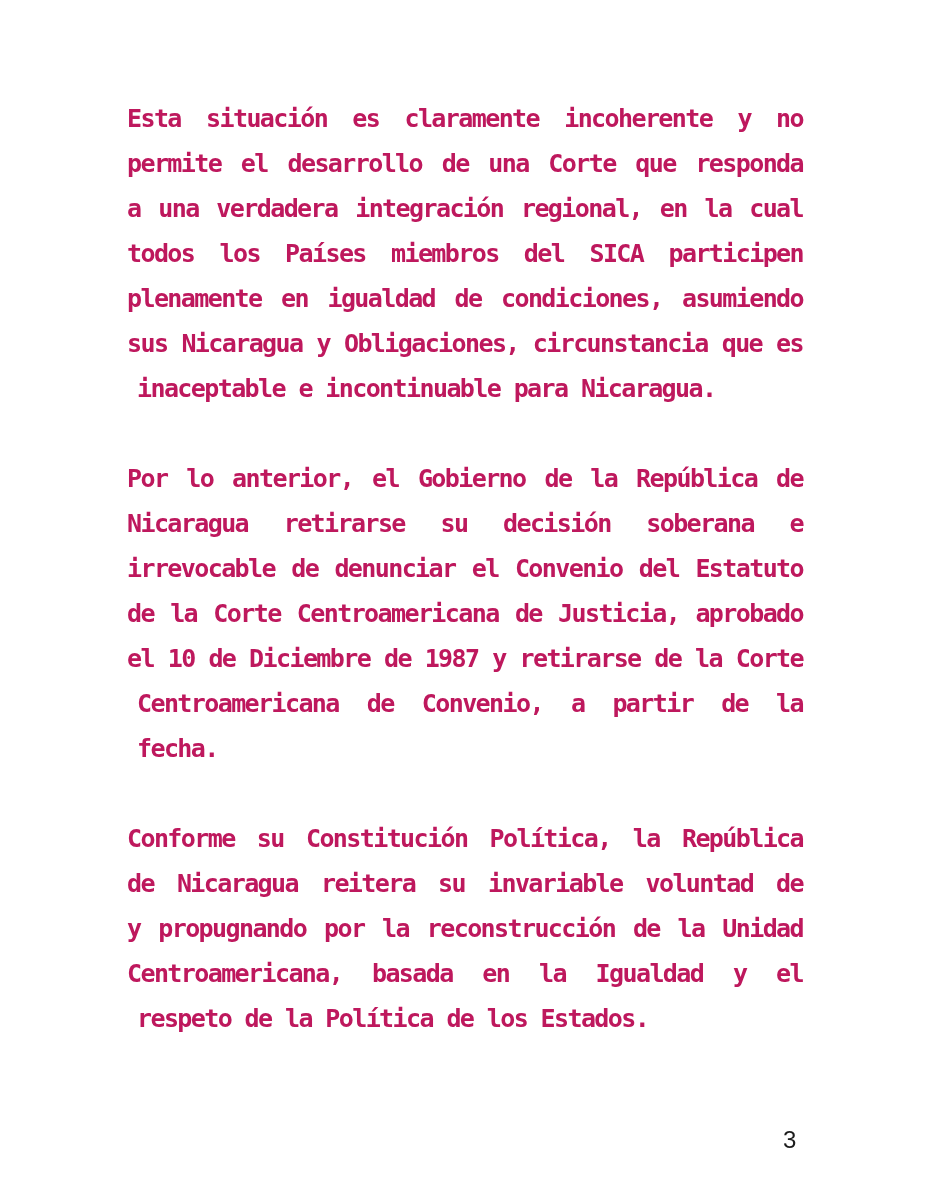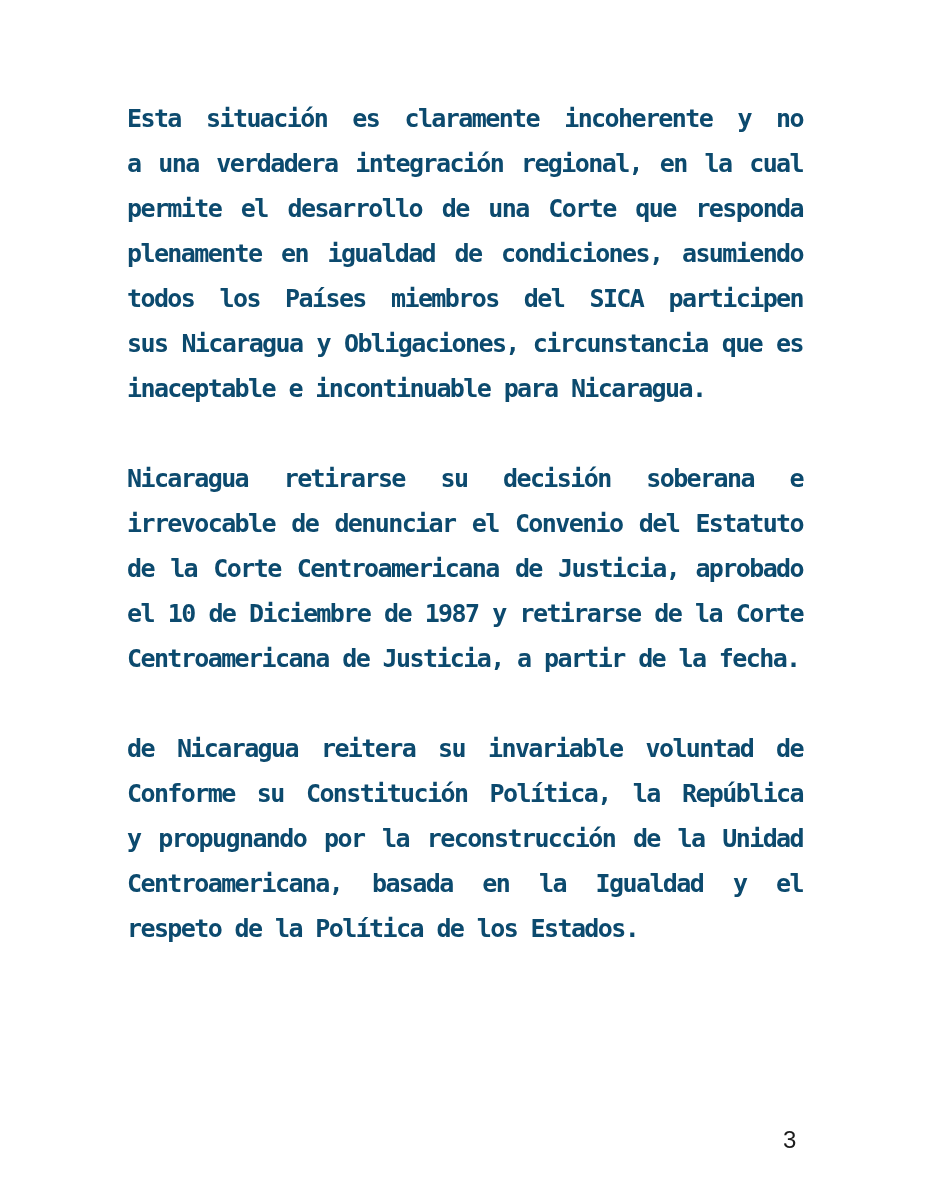--- a/index.html
+++ b/index.html
@@ -17,38 +17,39 @@
   .page {
     position: absolute;
     inset: 0;
     background: #ffffff;
   }
   .doc-body {
     position: absolute;
     left: 127px;
     top: 96px;
     width: 676px;
-    color: #0c4a6e;
+    color: #be185d;
     font-family: "DejaVu Sans Mono", "Liberation Mono", monospace;
     font-weight: bold;
     font-size: 25px;
     letter-spacing: -1.6px;
     line-height: 45px;
   }
   .para {
     margin: 0 0 45px 0;
     padding: 0;
   }
   .line {
     text-align: justify;
     text-align-last: justify;
   }
   .line.last {
     text-align: justify;
     text-align-last: left;
+    margin-left: 10px;
   }
   .page-number {
     position: absolute;
     left: 783px;
     top: 1126px;
     color: #1c1c1c;
     font-family: "Liberation Sans", "DejaVu Sans", sans-serif;
     font-weight: 400;
     font-size: 24px;
     line-height: 28px;
@@ -56,39 +57,40 @@
 </style>
 </head>
 <body>
 
 <div class="page">
 
   <div class="doc-body">
 
     <div class="para">
       <div class="line">Esta situación es claramente incoherente y no</div>
+      <div class="line">permite el desarrollo de una Corte que responda</div>
       <div class="line">a una verdadera integración regional, en la cual</div>
-      <div class="line">permite el desarrollo de una Corte que responda</div>
+      <div class="line">todos los Países miembros del SICA participen</div>
       <div class="line">plenamente en igualdad de condiciones, asumiendo</div>
-      <div class="line">todos los Países miembros del SICA participen</div>
       <div class="line">sus Nicaragua y Obligaciones, circunstancia que es</div>
       <div class="line last">inaceptable e incontinuable para Nicaragua.</div>
     </div>
 
     <div class="para">
+      <div class="line">Por lo anterior, el Gobierno de la República de</div>
       <div class="line">Nicaragua retirarse su decisión soberana e</div>
       <div class="line">irrevocable de denunciar el Convenio del Estatuto</div>
       <div class="line">de la Corte Centroamericana de Justicia, aprobado</div>
       <div class="line">el 10 de Diciembre de 1987 y retirarse de la Corte</div>
-      <div class="line last">Centroamericana de Justicia, a partir de la fecha.</div>
+      <div class="line last">Centroamericana de Convenio, a partir de la fecha.</div>
     </div>
 
     <div class="para">
+      <div class="line">Conforme su Constitución Política, la República</div>
       <div class="line">de Nicaragua reitera su invariable voluntad de</div>
-      <div class="line">Conforme su Constitución Política, la República</div>
       <div class="line">y propugnando por la reconstrucción de la Unidad</div>
       <div class="line">Centroamericana, basada en la Igualdad y el</div>
       <div class="line last">respeto de la Política de los Estados.</div>
     </div>
 
   </div>
 
   <div class="page-number">3</div>
 
 </div>

